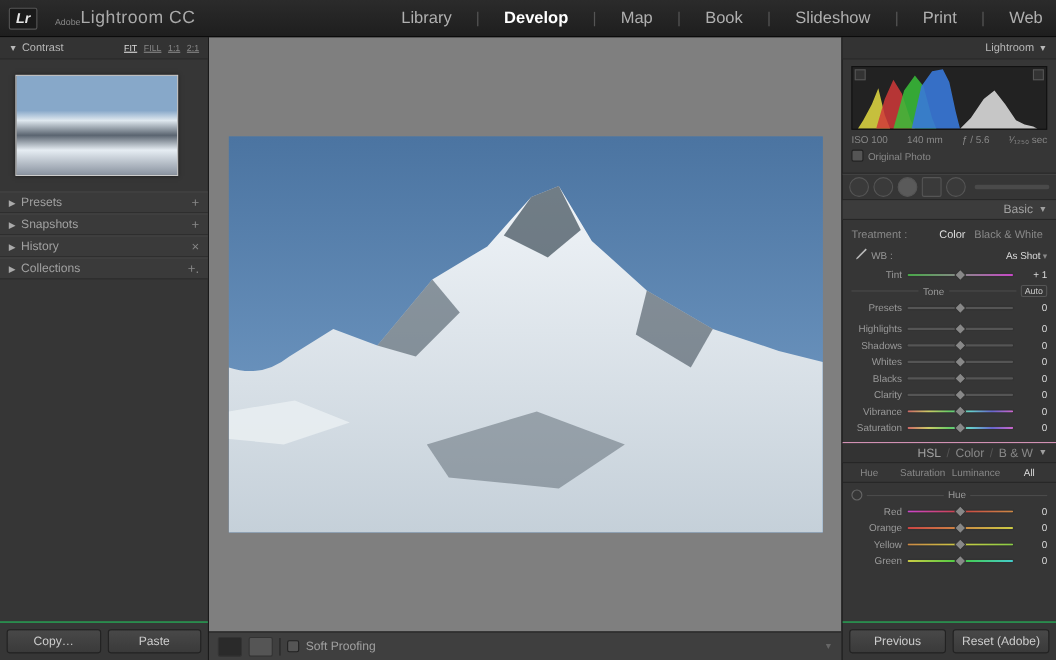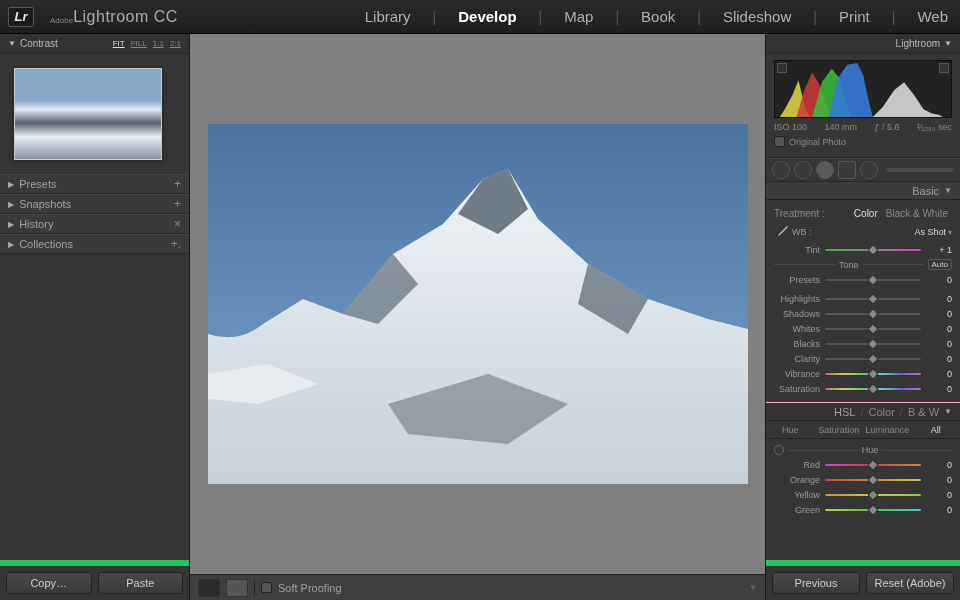--- a/index.html
+++ b/index.html
@@ -20,21 +20,21 @@
 .panel.right { width: 195px; border-left:1px solid #1a1a1a;}
 .center { flex:1; background:#7f7f7f; display:flex; flex-direction:column;}
 .panel-header { height: 20px; display:flex; align-items:center; padding: 0 8px; font-size:10px; color:#b8b8b8; background:#333; border-bottom:1px solid #2a2a2a; gap:4px;}
 .panel-header.right-align { justify-content:flex-end;}
 .tri-d { font-size:8px;}
 .nav-thumb { padding: 14px; }
 .thumb { width: 148px; height: 92px; border:1px solid #ccc; background: linear-gradient(#87a8c9 35%, #dfe8ef 45%, #5a6470 60%, #e6edf3 75%, #8a93a0 100%); box-shadow:0 0 4px rgba(0,0,0,.5);}
 .section-row { height: 20px; background:#3a3a3a; border-top:1px solid #444; border-bottom:1px solid #2a2a2a; display:flex; align-items:center; padding: 0 8px; font-size:11px; cursor:pointer;}
 .section-row .tri { font-size:8px; margin-right:5px; color:#aaa;}
 .section-row .plus { margin-left:auto; color:#888; font-size:12px;}
-.panel-bottom { margin-top:auto; display:flex; gap:6px; padding:6px; border-top:6px solid #22c55e;}
+.panel-bottom { margin-top:auto; display:flex; gap:6px; padding:6px; border-top:1px solid #22c55e;}
 .btn { flex:1; height:22px; background:linear-gradient(#484848,#3a3a3a); border:1px solid #222; border-radius:3px; color:#ccc; font-size:11px; display:flex; align-items:center; justify-content:center; cursor:pointer;}
 .image-area { flex:1; display:flex; align-items:center; justify-content:center;}
 .main-bg { width:540px; height:360px; background: linear-gradient(#4e78a4,#7aa0c7); position:relative;}
 .main-bg .peak { position:absolute; inset:0;}
 .toolbar { height:26px; background:#3f3f3f; border-top:1px solid #222; display:flex; align-items:center; padding:0 8px; gap:6px;}
 .tool-btn { width:22px; height:18px; background:#555; border:1px solid #333; border-radius:2px;}
 .tool-btn.dark{background:#2a2a2a;}
 .checkbox { width:11px; height:11px; border:1px solid #222; background:#555; border-radius:2px;}
 .histogram-box { padding: 6px 8px; border-bottom:1px solid #262626;}
 .histogram { width:100%; height:58px; background:#222; border:1px solid #111; position:relative; overflow:hidden;}

